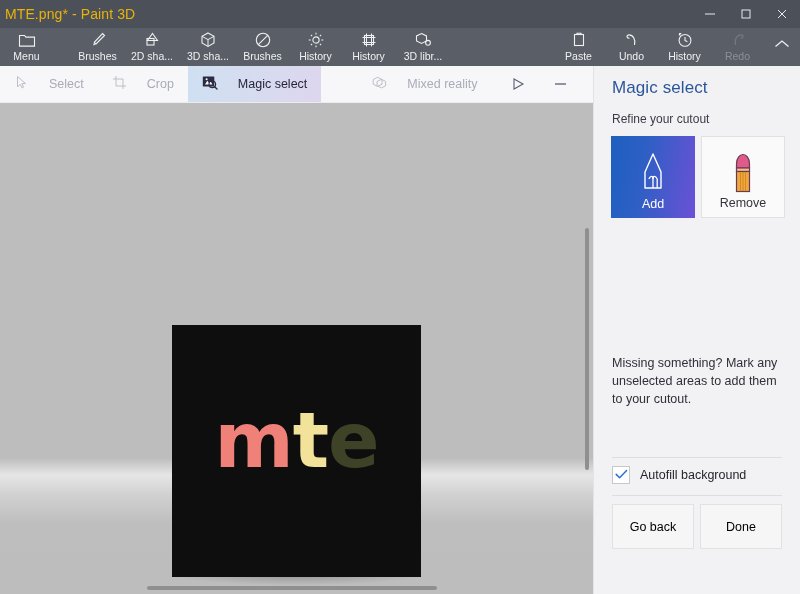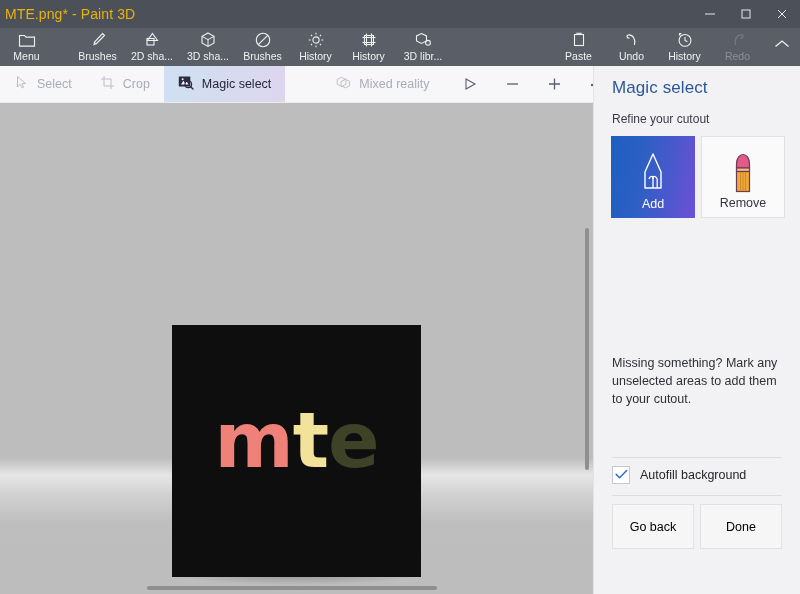--- a/index.html
+++ b/index.html
@@ -118,21 +118,21 @@
     width: 800px; height: 37px;
     background: #f7f7f9;
     display: flex;
     align-items: stretch;
     border-bottom: 1px solid #ececed;
     box-sizing: border-box;
   }
   .ts-item {
     display: flex;
     align-items: center;
-    gap: 8px;
+    gap: 20px;
     padding: 0 14px;
     height: 36px;
     color: #6f7285;
     font-size: 12.5px;
     white-space: nowrap;
     cursor: default;
   }
   .ts-item.dim { color: #a9abb8; }
   .ts-item.dim svg { opacity: .75; }
   .ts-item.active {

